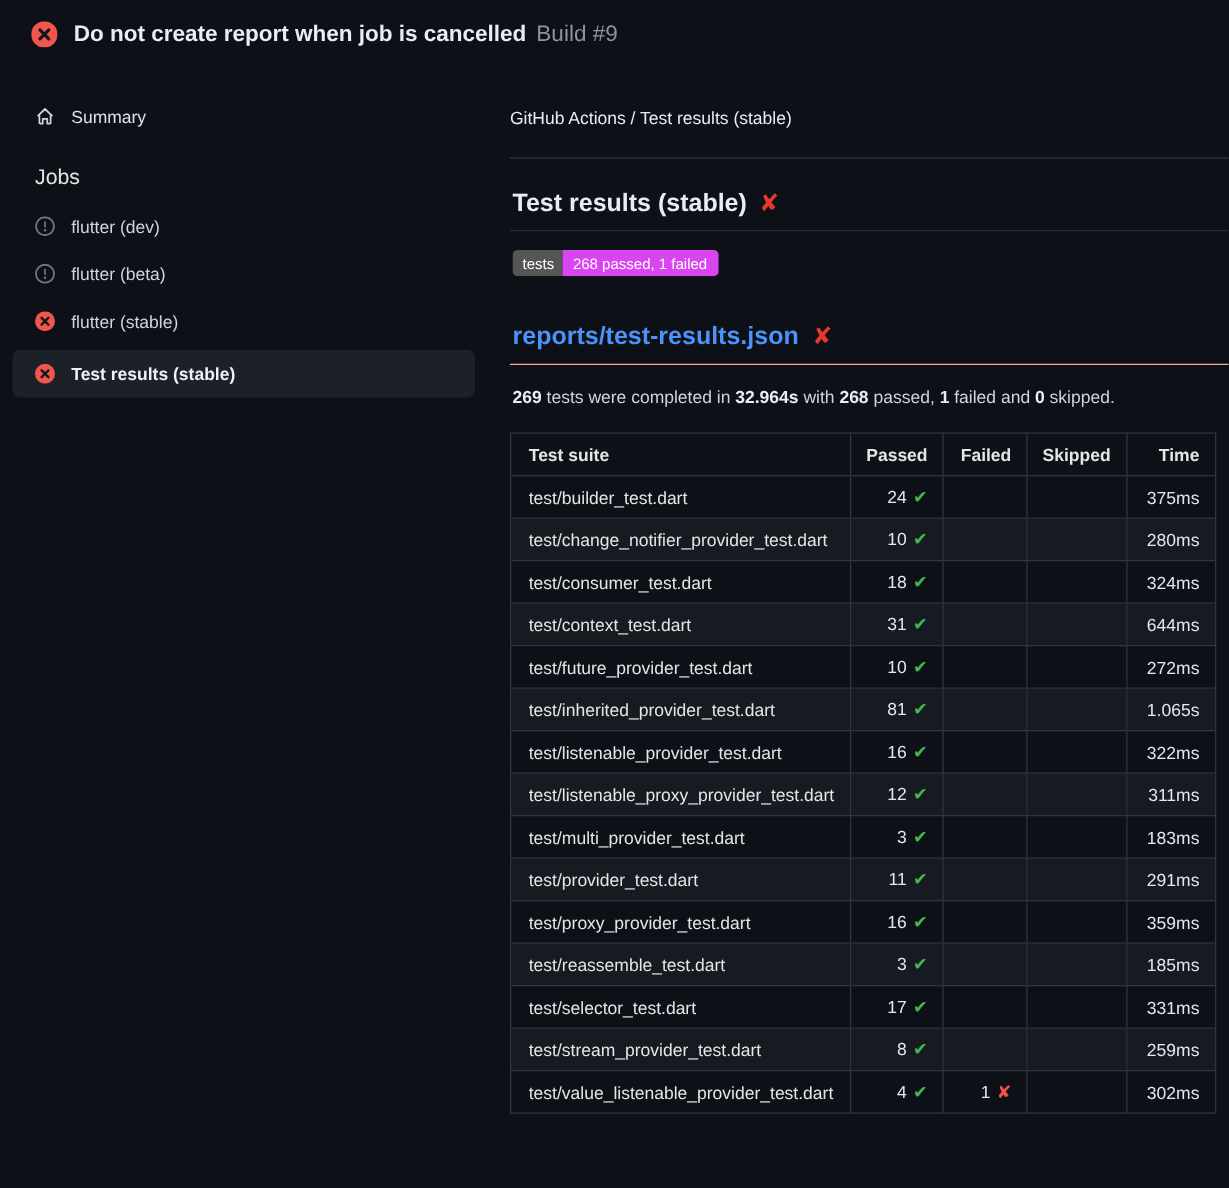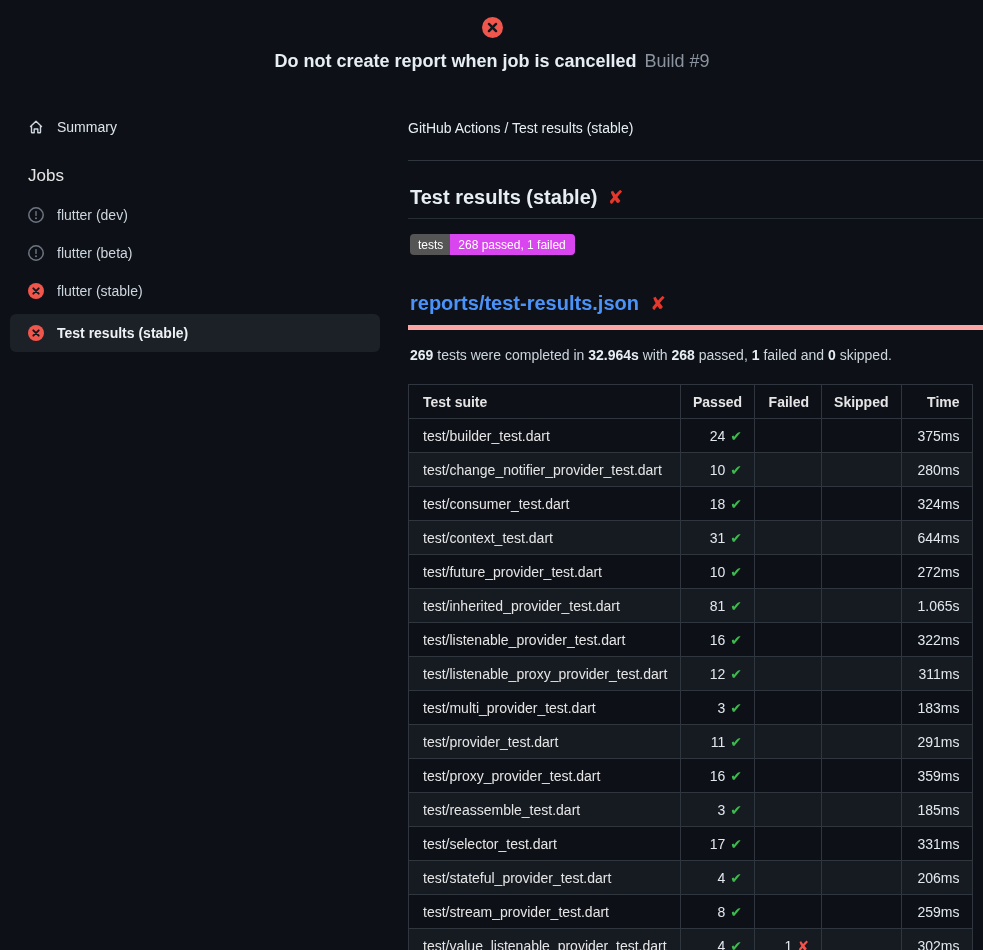--- a/index.html
+++ b/index.html
@@ -7,23 +7,22 @@
   body {
     background: #0d1117;
     color: #e6edf3;
     font-family: "Liberation Sans", "DejaVu Sans", sans-serif;
     font-size: 14px;
   }
   a { text-decoration: none; }
 
   
   .app-header {
-    display: flex; align-items: center; gap: 13px;
+    display: flex; align-items: flex-start; gap: 13px;
     padding: 17px 24px 14px 25px;
-    flex-direction: column;
   }
   .app-header .status-icon svg { display: block; }
   .app-header .title-wrap { display: flex; align-items: baseline; gap: 8px; }
   .run-title { font-size: 18px; font-weight: 700; color: #e6edf3; }
   .run-build { font-size: 18px; font-weight: 400; color: #8b949e; }
 
   
   .layout { display: flex; align-items: flex-start; gap: 10px; }
 
   
@@ -69,21 +68,21 @@
     color: #ffffff;
   }
   .badge .badge-label { background: #555555; padding: 5px 7px 4px 8px; }
   .badge .badge-value { background: #d946ef; padding: 5px 9px 4px 8px; }
 
   .report-title {
     display: flex; align-items: center; gap: 11px;
     font-size: 20px; font-weight: 700; color: #4b93f8;
     margin-top: 37px;
     padding: 0 0 10px 2px;
-    border-bottom: 5px solid #fca5a5;
+    border-bottom: 1px solid #fca5a5;
   }
 
   .summary-line { margin-top: 17px; padding-left: 2px; font-size: 14px; color: #cdd5dd; }
   .summary-line b { color: #e6edf3; }
 
   
   table.results {
     border-collapse: collapse;
     margin-top: 21px;
     font-size: 14px;
@@ -301,27 +300,20 @@
             <td>185ms</td>
           </tr>
           <tr>
             <td class="suite-cell"><a href="#">test/selector_test.dart</a></td>
             <td class="num-cell"><span>17</span><span class="pass-icon">✔</span></td>
             <td class="num-cell"></td>
             <td></td>
             <td>331ms</td>
           </tr>
           <tr>
-            <td class="suite-cell"><a href="#">test/stateful_provider_test.dart</a></td>
-            <td class="num-cell"><span>4</span><span class="pass-icon">✔</span></td>
-            <td class="num-cell"></td>
-            <td></td>
-            <td>206ms</td>
-          </tr>
-          <tr>
             <td class="suite-cell"><a href="#">test/stream_provider_test.dart</a></td>
             <td class="num-cell"><span>8</span><span class="pass-icon">✔</span></td>
             <td class="num-cell"></td>
             <td></td>
             <td>259ms</td>
           </tr>
           <tr>
             <td class="suite-cell"><a href="#">test/value_listenable_provider_test.dart</a></td>
             <td class="num-cell"><span>4</span><span class="pass-icon">✔</span></td>
             <td class="num-cell"><span>1</span><span class="fail-icon">✘</span></td>

